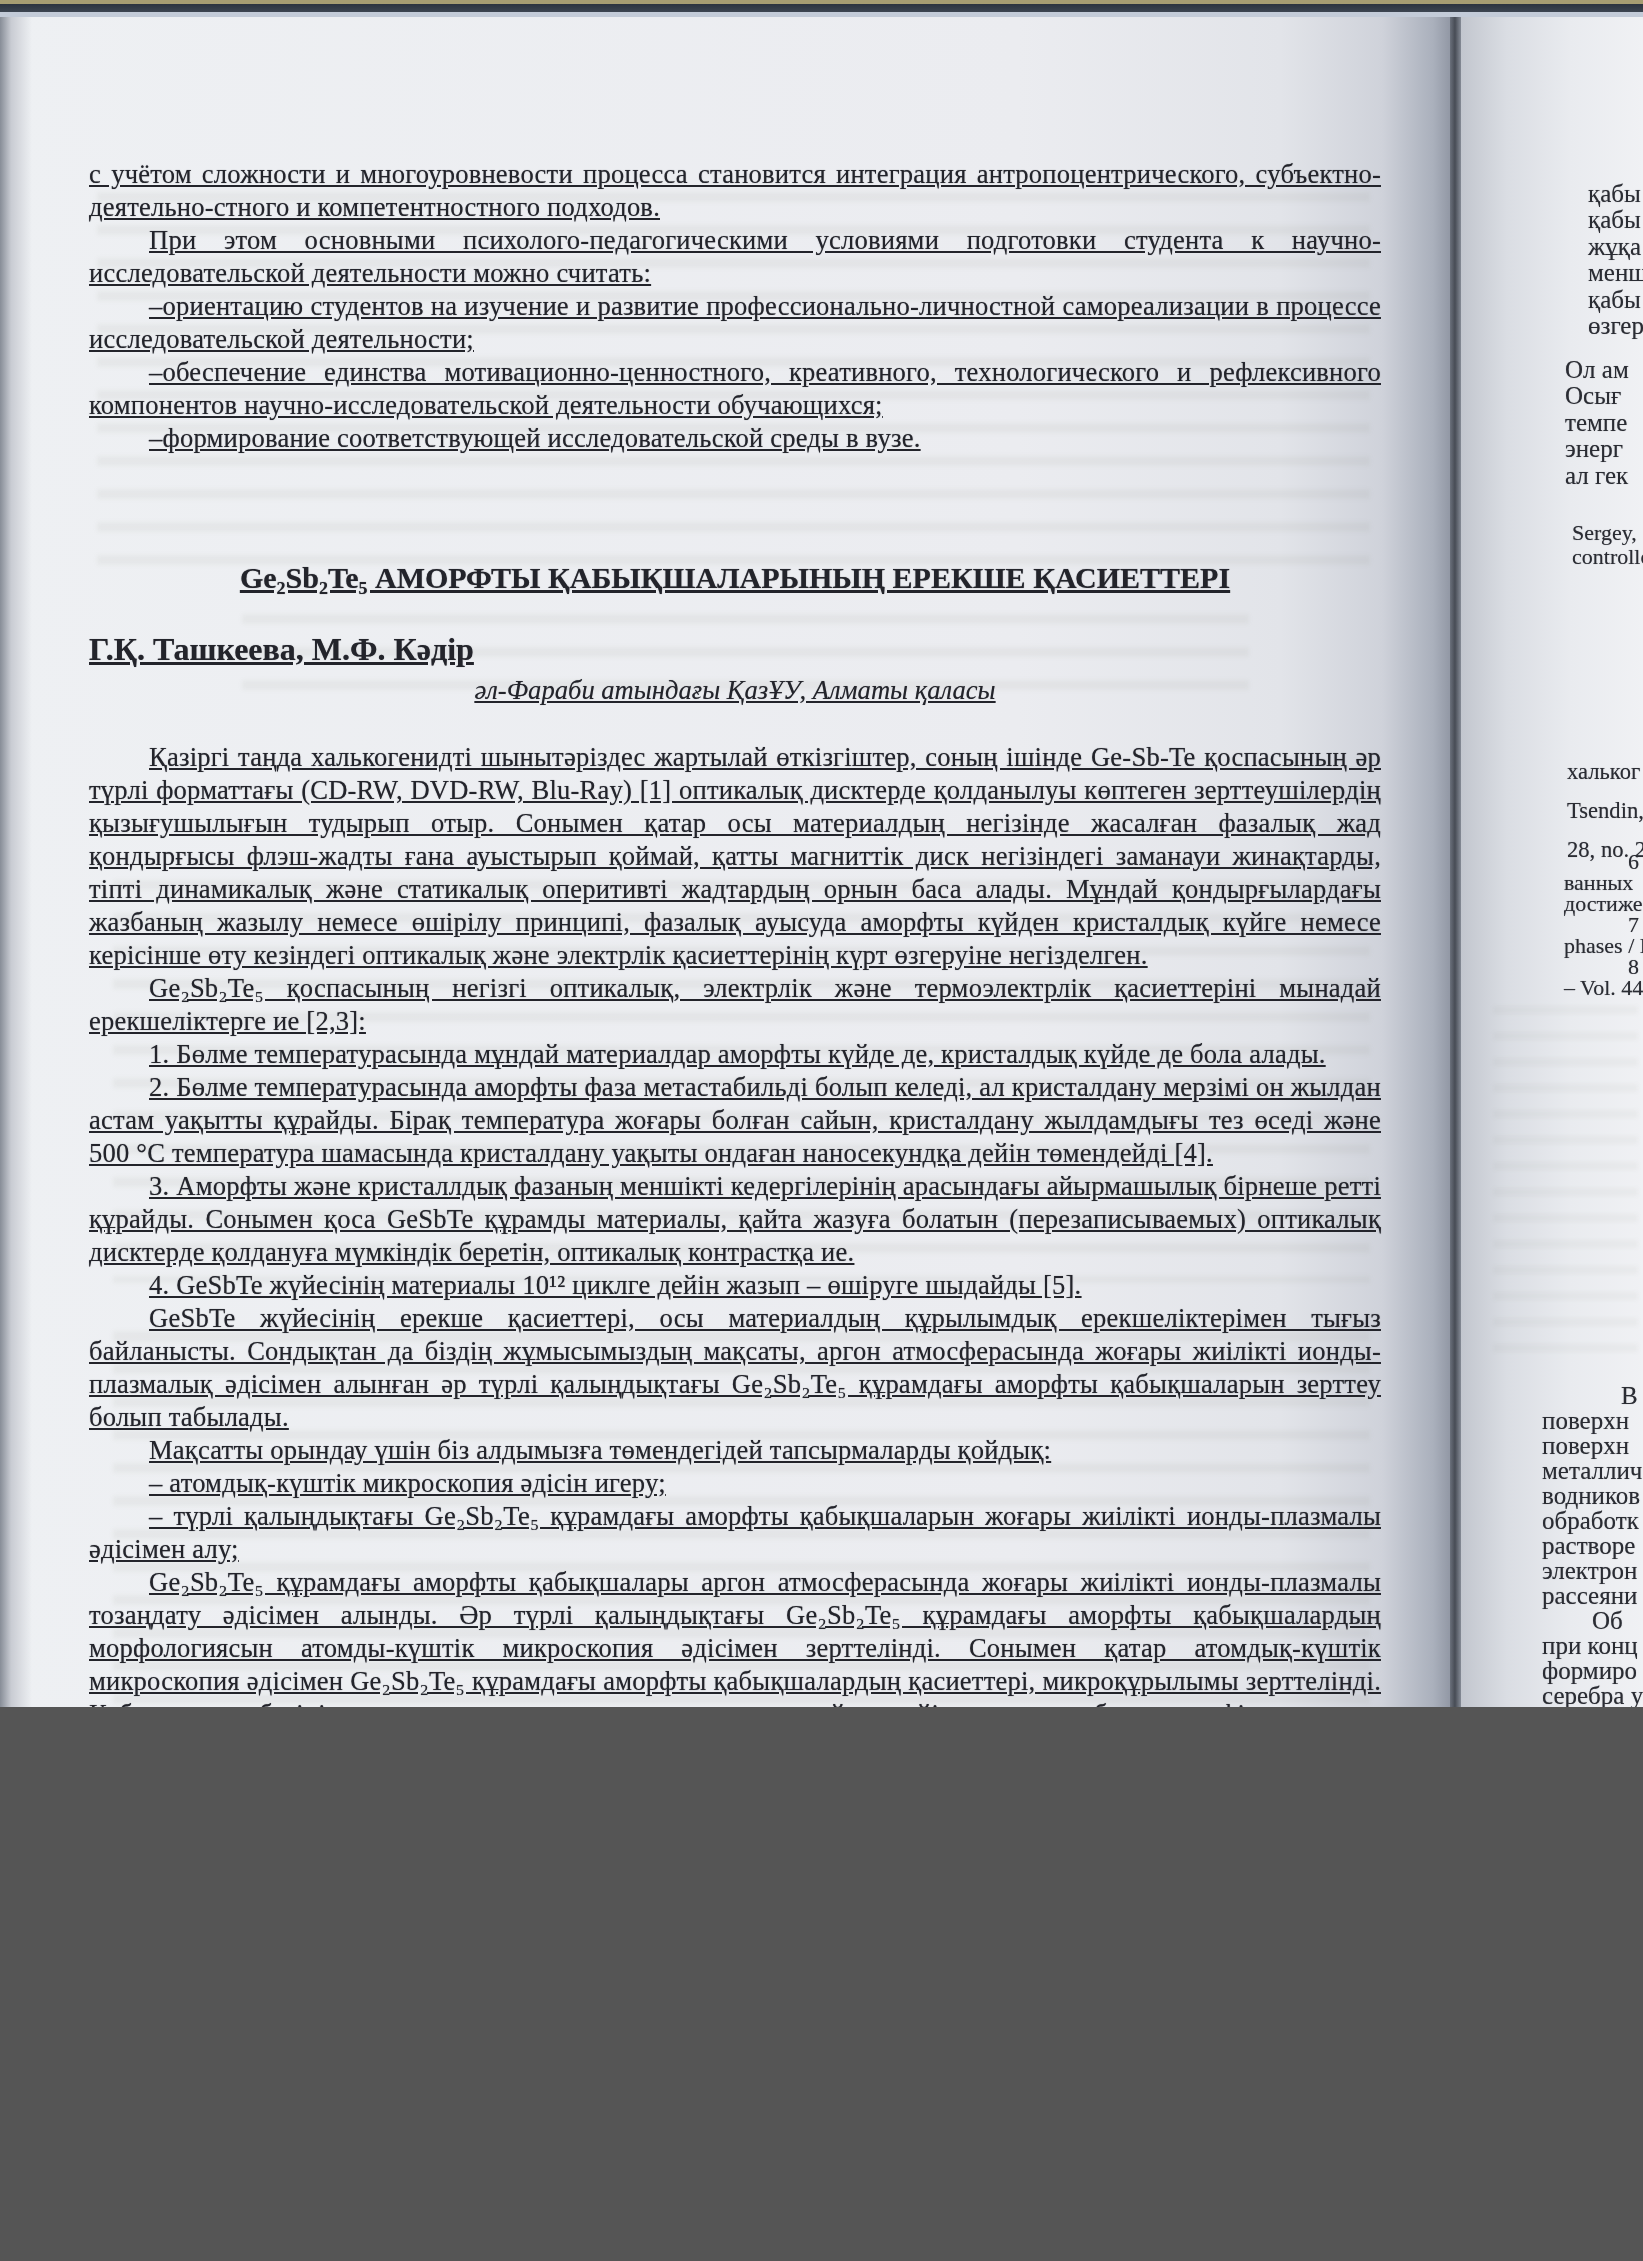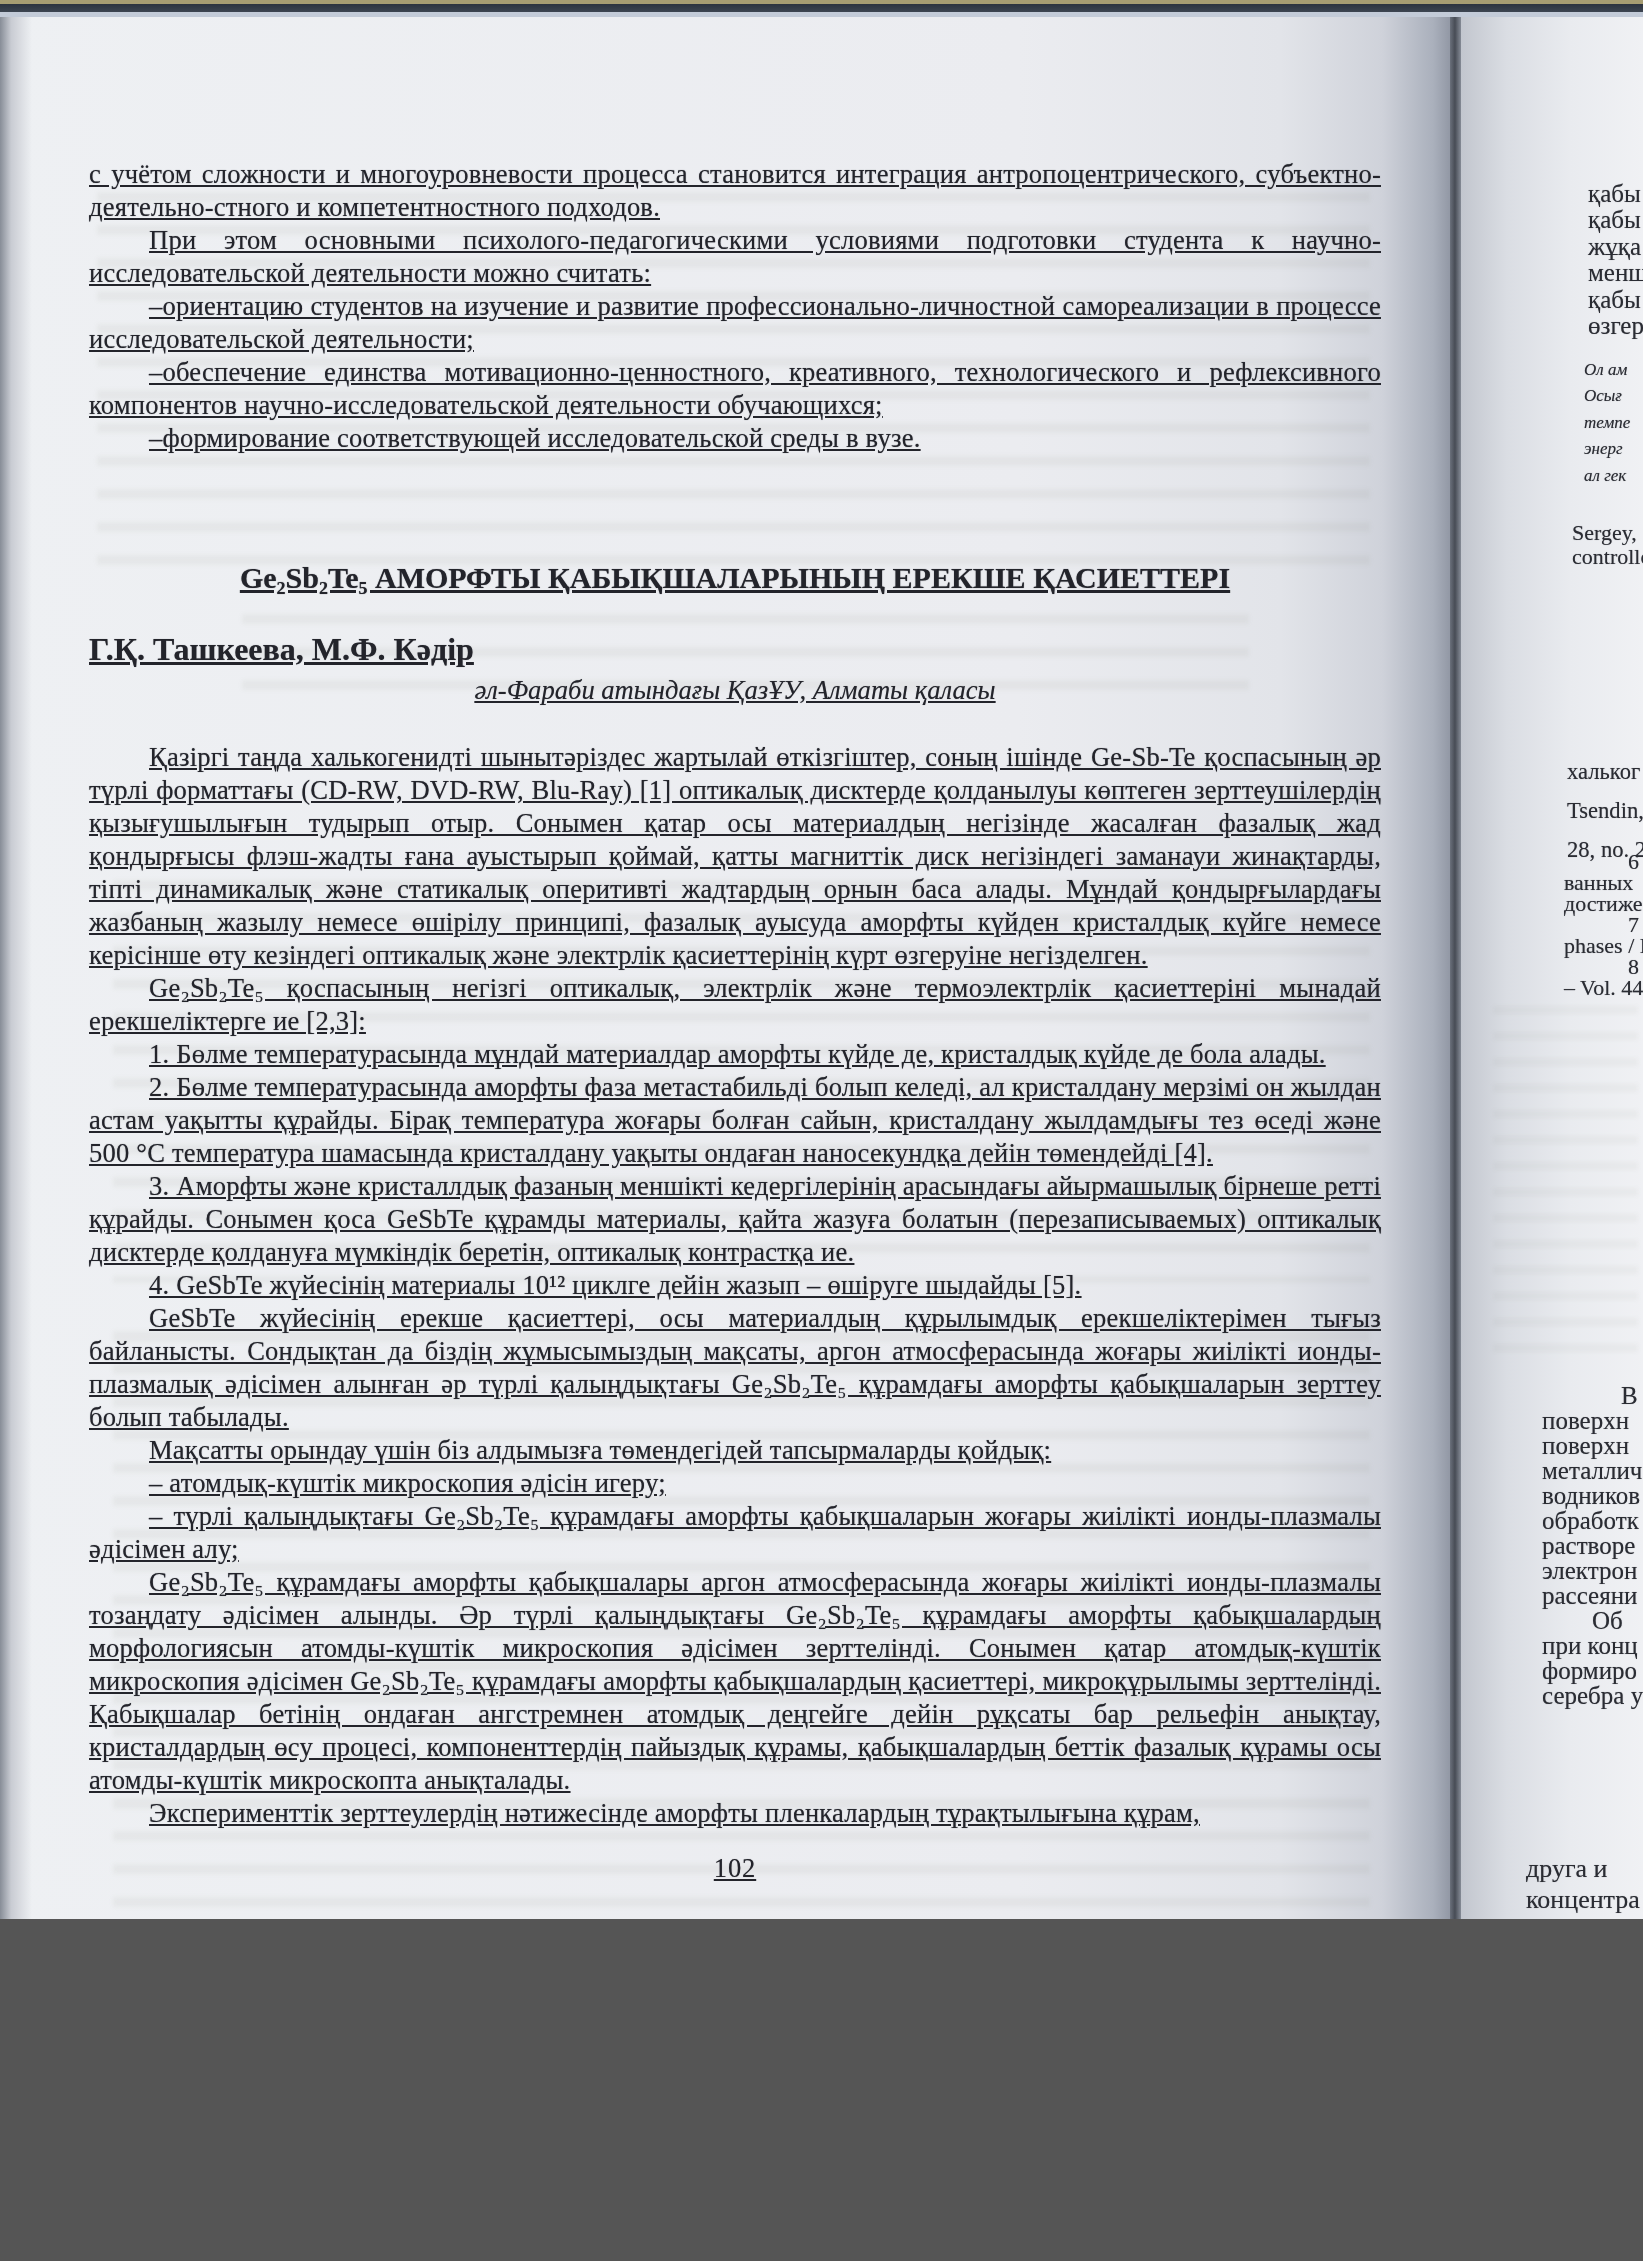--- a/index.html
+++ b/index.html
@@ -1,17 +1,17 @@
 <!DOCTYPE html>
 <html style="font-size:13px"><head>
 <meta charset="utf-8">
 <style>
   html,body{margin:0;padding:0;background:#555;}
   .scan{
-    position:relative;width:1643px;height:1919px;overflow:hidden;
+    position:relative;width:1643px;height:1707px;overflow:hidden;
     background:#ffffff;
     font-family:"Liberation Serif","DejaVu Serif",serif;
     color:#23242b;
   }
   
   .main-page{
     position:absolute;left:0;top:14.5px;width:1455px;height:2215px;
     background:linear-gradient(to right,#eef0f3 0%,#ebecf0 70%,#e2e4e9 88%,#cfd2da 95%,#aab0bc 98.5%,#8b919e 100%);
   }
   .left-edge{
@@ -47,21 +47,21 @@
     text-shadow:0 0 0.8px rgba(25,27,35,.55);}
   .article-affil{margin-top:7px;text-align:center;font-style:italic;font-size:26.6px;line-height:32px;
     text-shadow:0 0 0.8px rgba(35,37,45,.5);}
   .kz-block{margin-top:35px;}
   .pagenum{margin-top:22.6px;text-align:center;font-size:26.6px;letter-spacing:0.8px;
     text-shadow:0 0 0.8px rgba(35,37,45,.5);}
   
   .rp-group{position:absolute;white-space:nowrap;color:#2a2c33;}
   .rp-group div{text-shadow:0 0 0.8px rgba(40,42,50,.5);}
   .g1{left:127px;top:166px;font-size:25px;}  .g1 div{height:26.6px;line-height:26.6px;}
-  .g2{left:123px;top:342px;font-size:17px;font-style:italic;}  .g2 div{height:26.6px;line-height:26.6px;}
+  .g2{left:104px;top:342px;font-size:25px;}  .g2 div{height:26.6px;line-height:26.6px;}
   .g3{left:111px;top:506px;font-size:22px;}  .g3 div{height:24px;line-height:24px;}
   .g4{left:106px;top:737px;font-size:22.6px;}  .g4 div{height:39px;line-height:39px;}
   .g5{left:103px;top:836px;font-size:22px;} .g5 div{height:21px;line-height:21px;}
   .g5 div:nth-child(1),.g5 div:nth-child(4),.g5 div:nth-child(6){margin-left:64px;}
   .g6{left:81px;top:1368px;font-size:25px;} .g6 div{height:25px;line-height:25px;}
   .g6 div:nth-child(1){margin-left:79px;}
   .g6 div:nth-child(10){margin-left:50px;}
   .g7{left:65px;top:1838px;font-size:26px;}  .g7 div{height:31px;line-height:31px;}
   
   .bleed{

